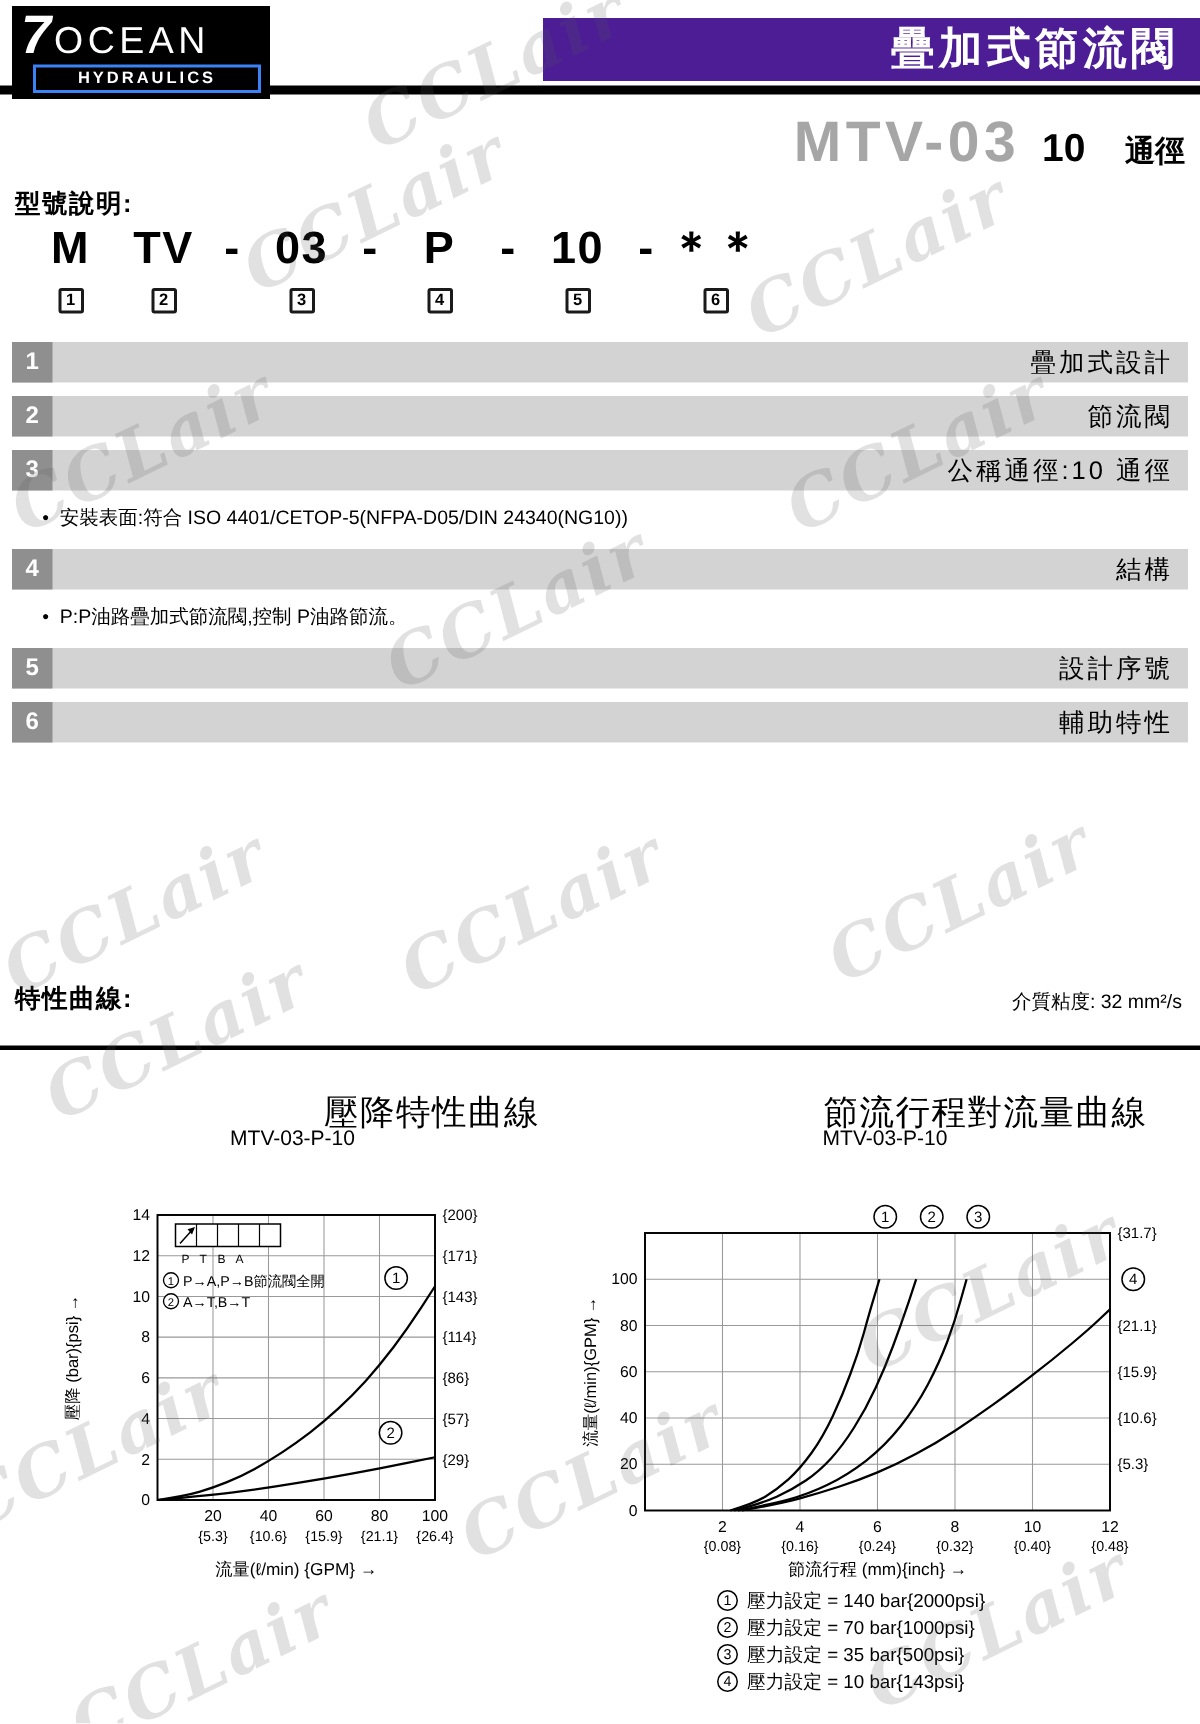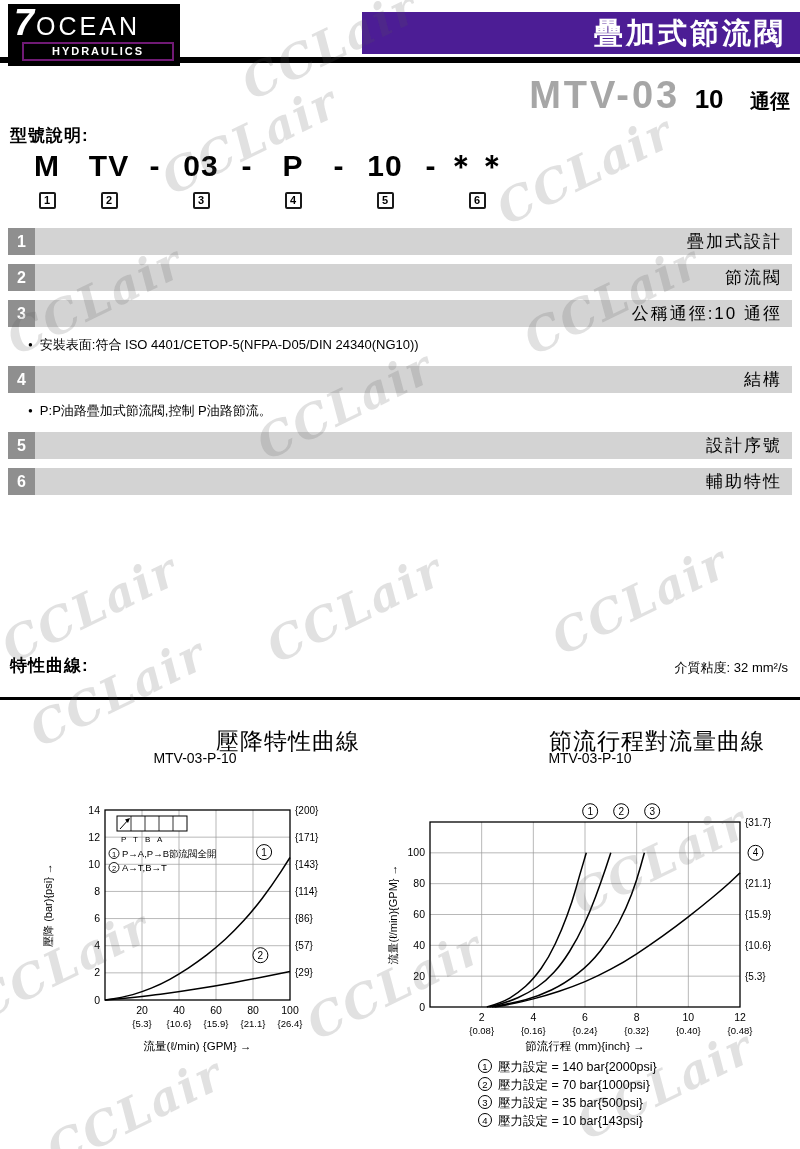--- a/index.html
+++ b/index.html
@@ -11,21 +11,21 @@
   #watermarks{position:absolute;inset:0;z-index:6;pointer-events:none}
   .wm{position:absolute;transform:translate(-50%,-50%) rotate(-26deg);
       font-family:"DejaVu Serif",serif;font-style:italic;font-weight:bold;
       font-size:46px;color:rgba(90,90,90,0.18);white-space:nowrap;letter-spacing:2px}
 
   
   .logo{position:absolute;left:8px;top:4px;width:172px;height:62px;background:#000;color:#fff;z-index:2}
   .logo-row{display:flex;align-items:baseline;padding:1px 6px 0 6px}
   .logo-7{font-size:36px;font-weight:bold;font-style:italic;margin-right:2px;line-height:36px}
   .logo-ocean{font-size:25px;font-weight:normal;letter-spacing:3px}
-  .logo-sub{margin:1px 6px 0 14px;border:2px solid #701a75;text-align:center;font-size:11px;
+  .logo-sub{margin:1px 6px 0 14px;border:2px solid #3b82f6;text-align:center;font-size:11px;
             letter-spacing:2px;font-weight:bold;padding:1px 0;line-height:13px}
   .title-bar{position:absolute;top:12px;right:0;width:438px;height:42px;background:#4c1d95;color:#fff;
              font-size:29px;font-weight:bold;line-height:42px;text-align:right;padding-right:14px;letter-spacing:3px}
   .header-rule{position:absolute;top:57px;left:0;width:800px;height:6px;background:#000}
   .model-line{position:absolute;top:74px;right:10px;text-align:right;white-space:nowrap}
   .model-name{font-size:38px;font-weight:bold;color:#a6a6a6;letter-spacing:3px}
   .bore{font-size:26px;font-weight:bold;margin-left:10px}
   .bore-unit{font-size:20px;font-weight:bold;margin-left:22px}
 
   .model-label{position:absolute;top:124px;left:10px;font-size:17px;font-weight:bold;letter-spacing:1px}

